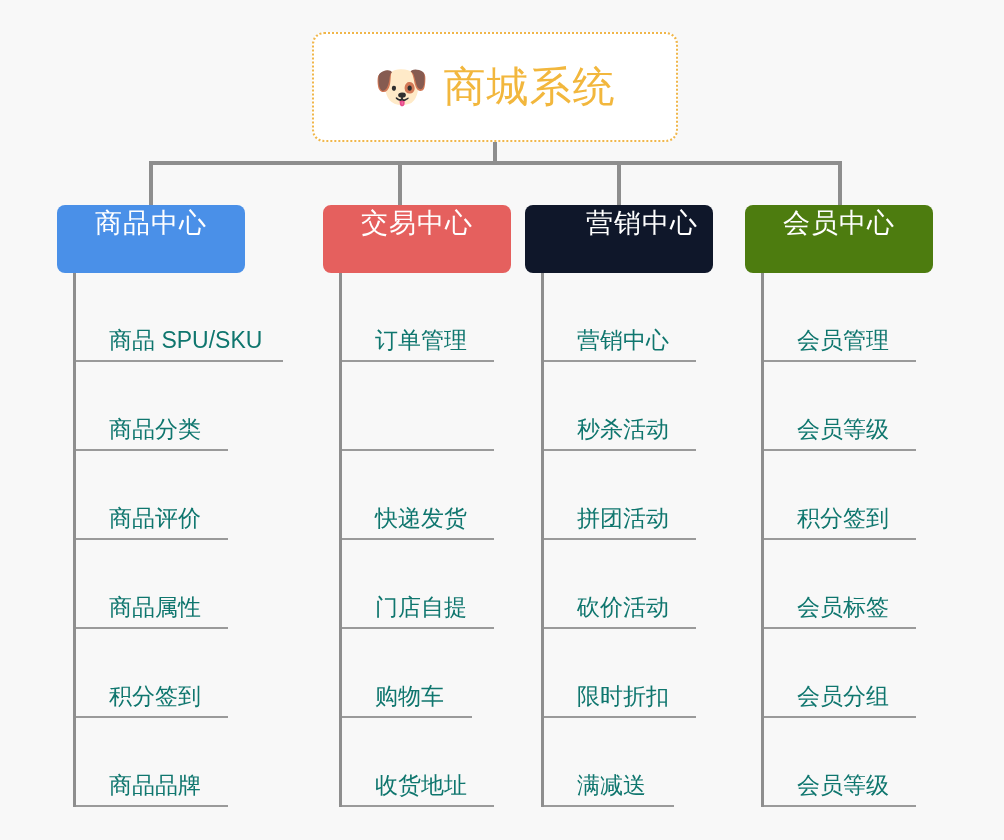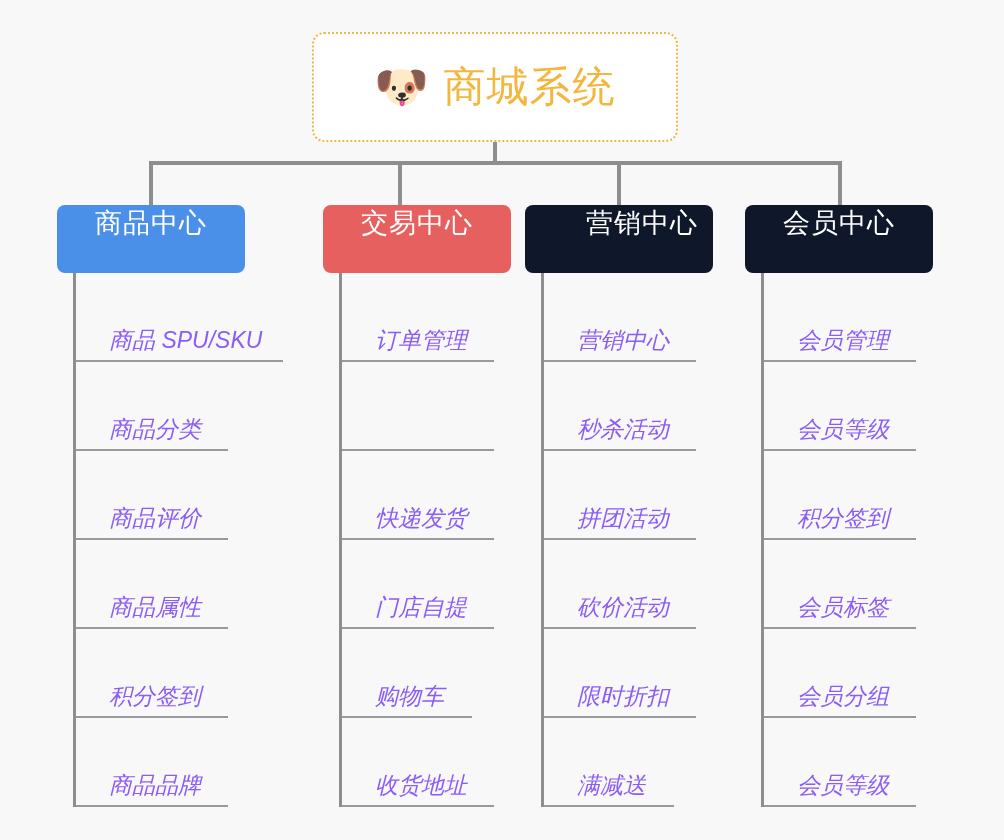--- a/index.html
+++ b/index.html
@@ -70,21 +70,21 @@
     align-items: flex-start;
     justify-content: center;
     color: #ffffff;
     font-size: 27px;
     letter-spacing: 1px;
     box-sizing: border-box;
   }
   .col-0 .cat-box { background: #4a90e8; }
   .col-1 .cat-box { background: #e5605e; }
   .col-2 .cat-box { background: #0f172a; padding-left: 46px; }
-  .col-3 .cat-box { background: #0f172a; }
+  .col-3 .cat-box { background: #4d7c0f; }
 
   
   .sub-list {
     position: relative;
     margin-left: 16px;
     border-left: 3px solid #8e8e8e;
     padding-top: 0px;
   }
   .sub-item {
     height: 89px;
@@ -96,26 +96,25 @@
   }
   .sub-item .underline {
     position: absolute;
     left: 0;
     bottom: 0;
     height: 2px;
     background: #9a9a9a;
   }
   .sub-item .sub-label {
     font-size: 23px;
-    color: #8b5cf6;
+    color: #0f766e;
     white-space: nowrap;
     padding-left: 33px;
     padding-bottom: 9px;
     line-height: 1.1;
-    font-style: italic;
   }
 </style>
 </head>
 <body>
 
 <div id="canvas">
 
   <div id="root-node">
     <span class="root-icon">🐶</span>
     <span class="root-title">商城系统</span>

